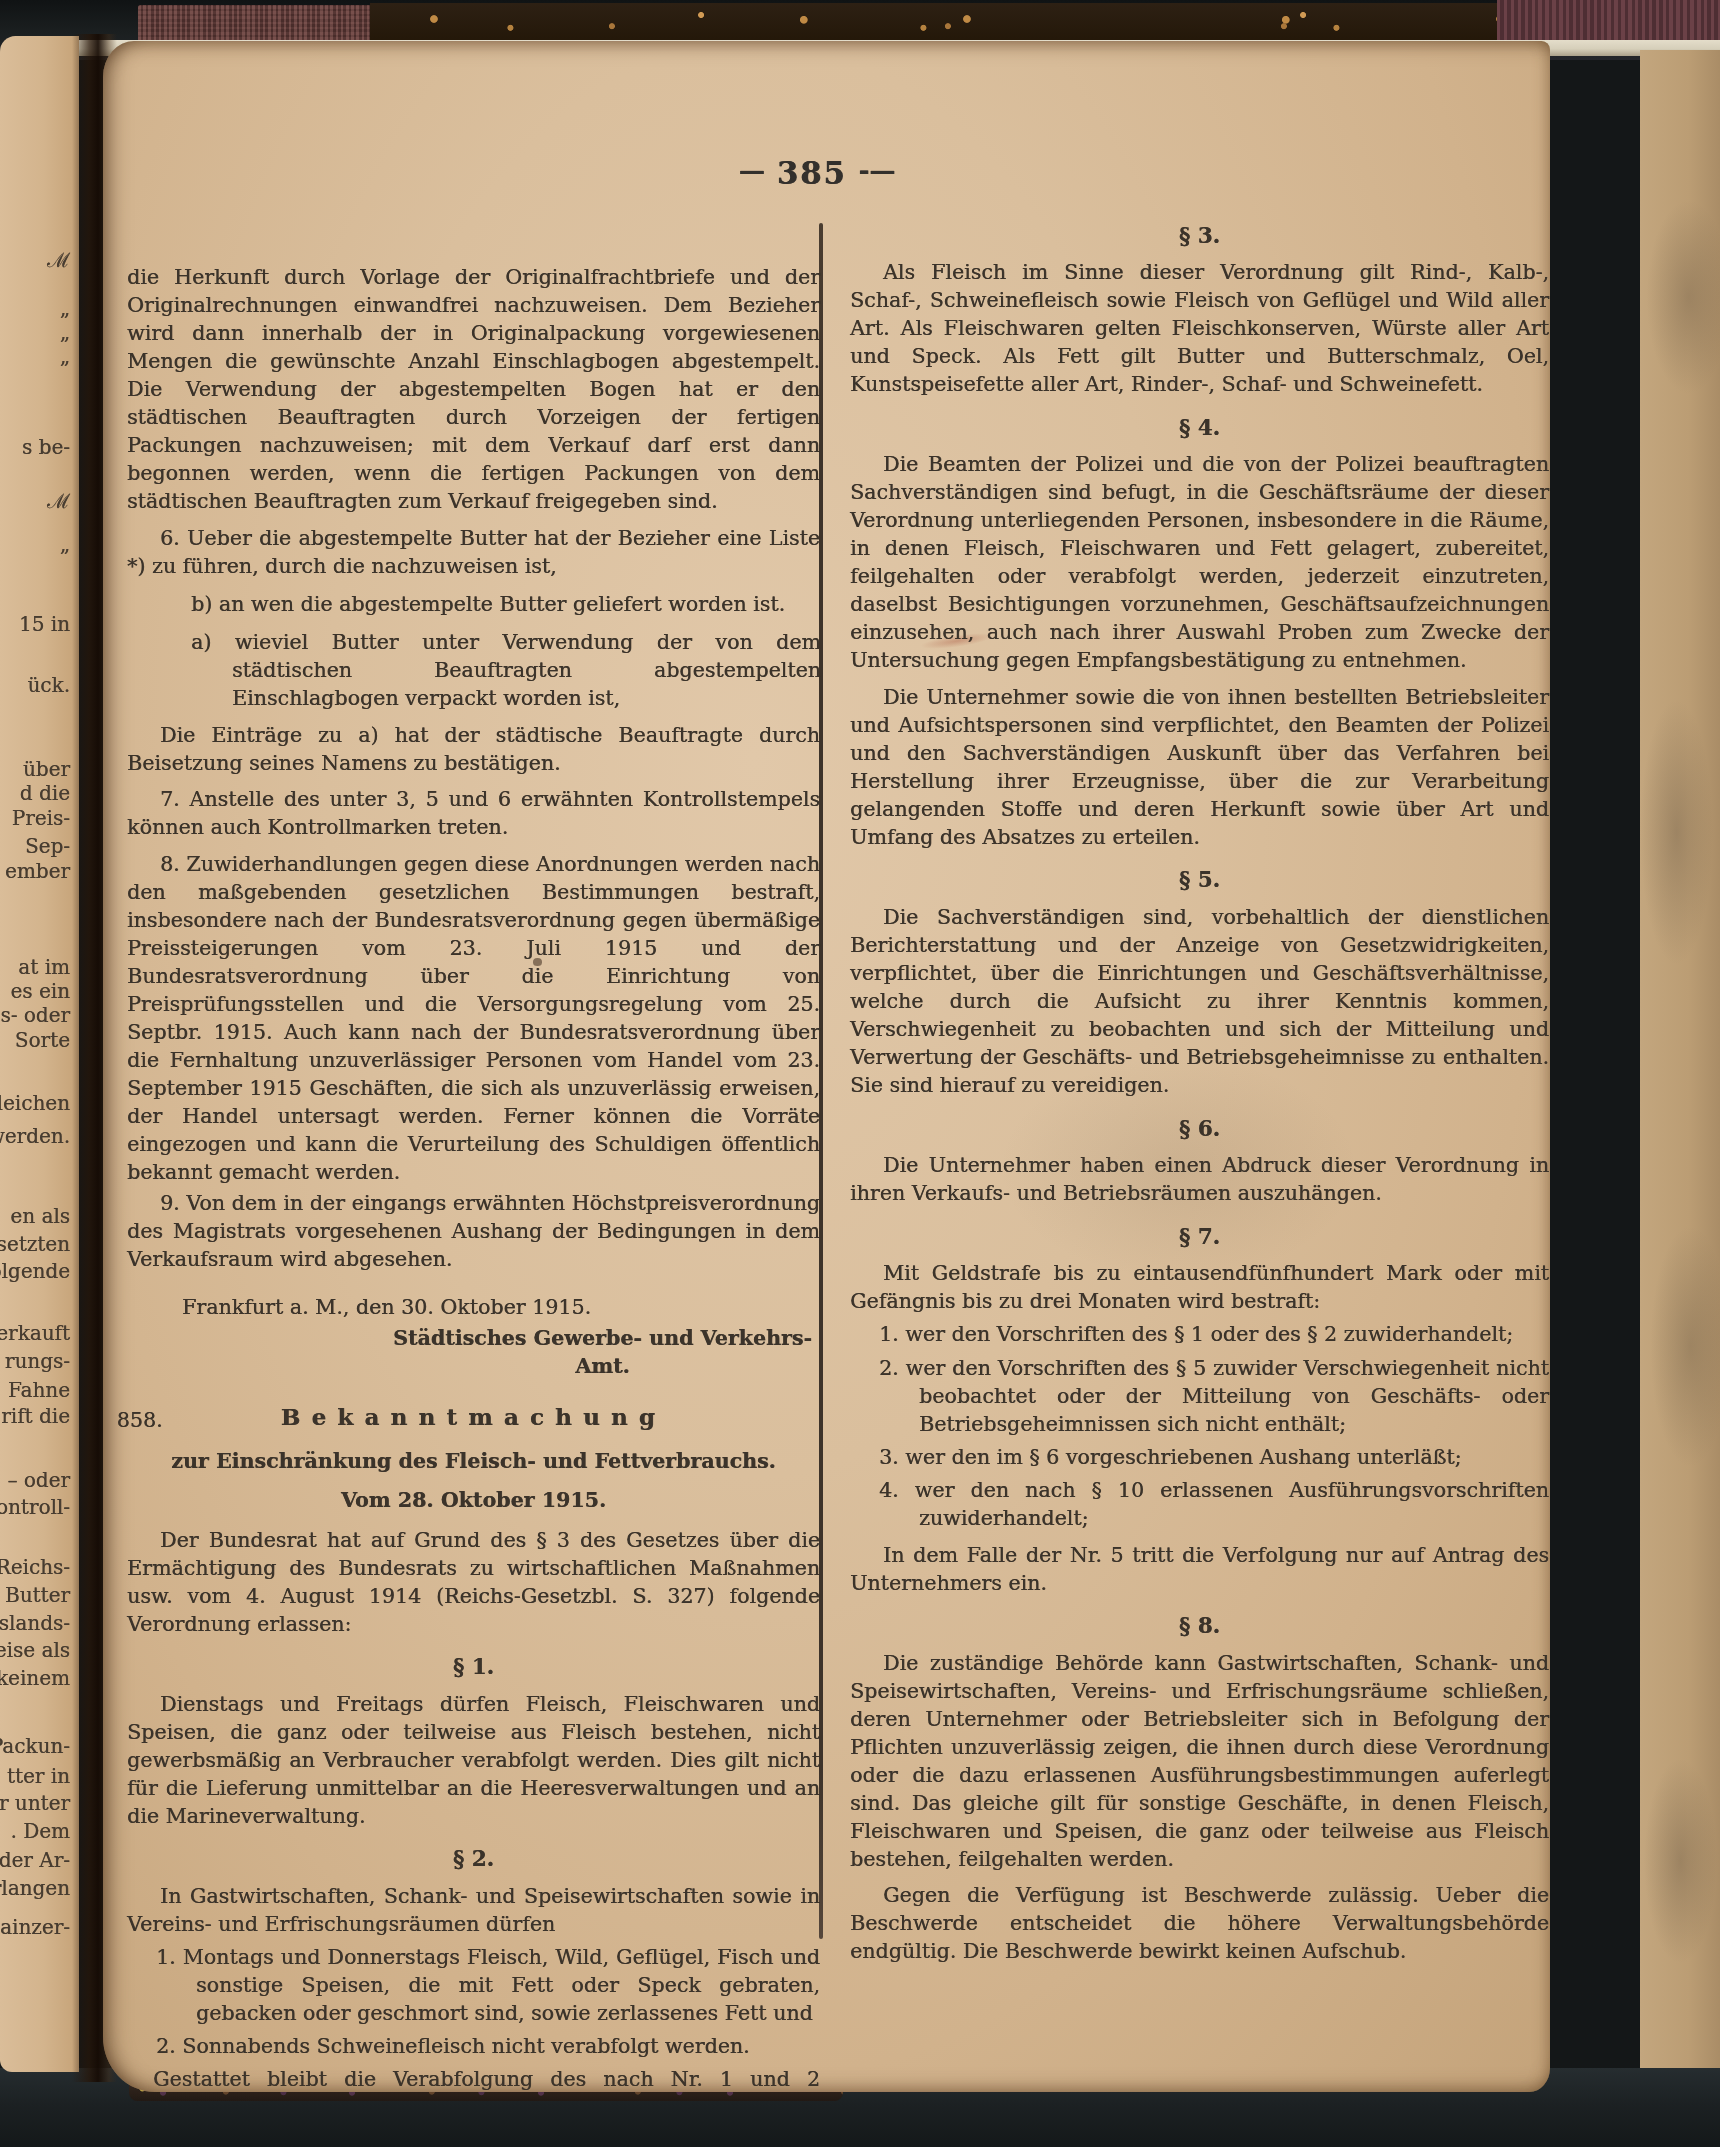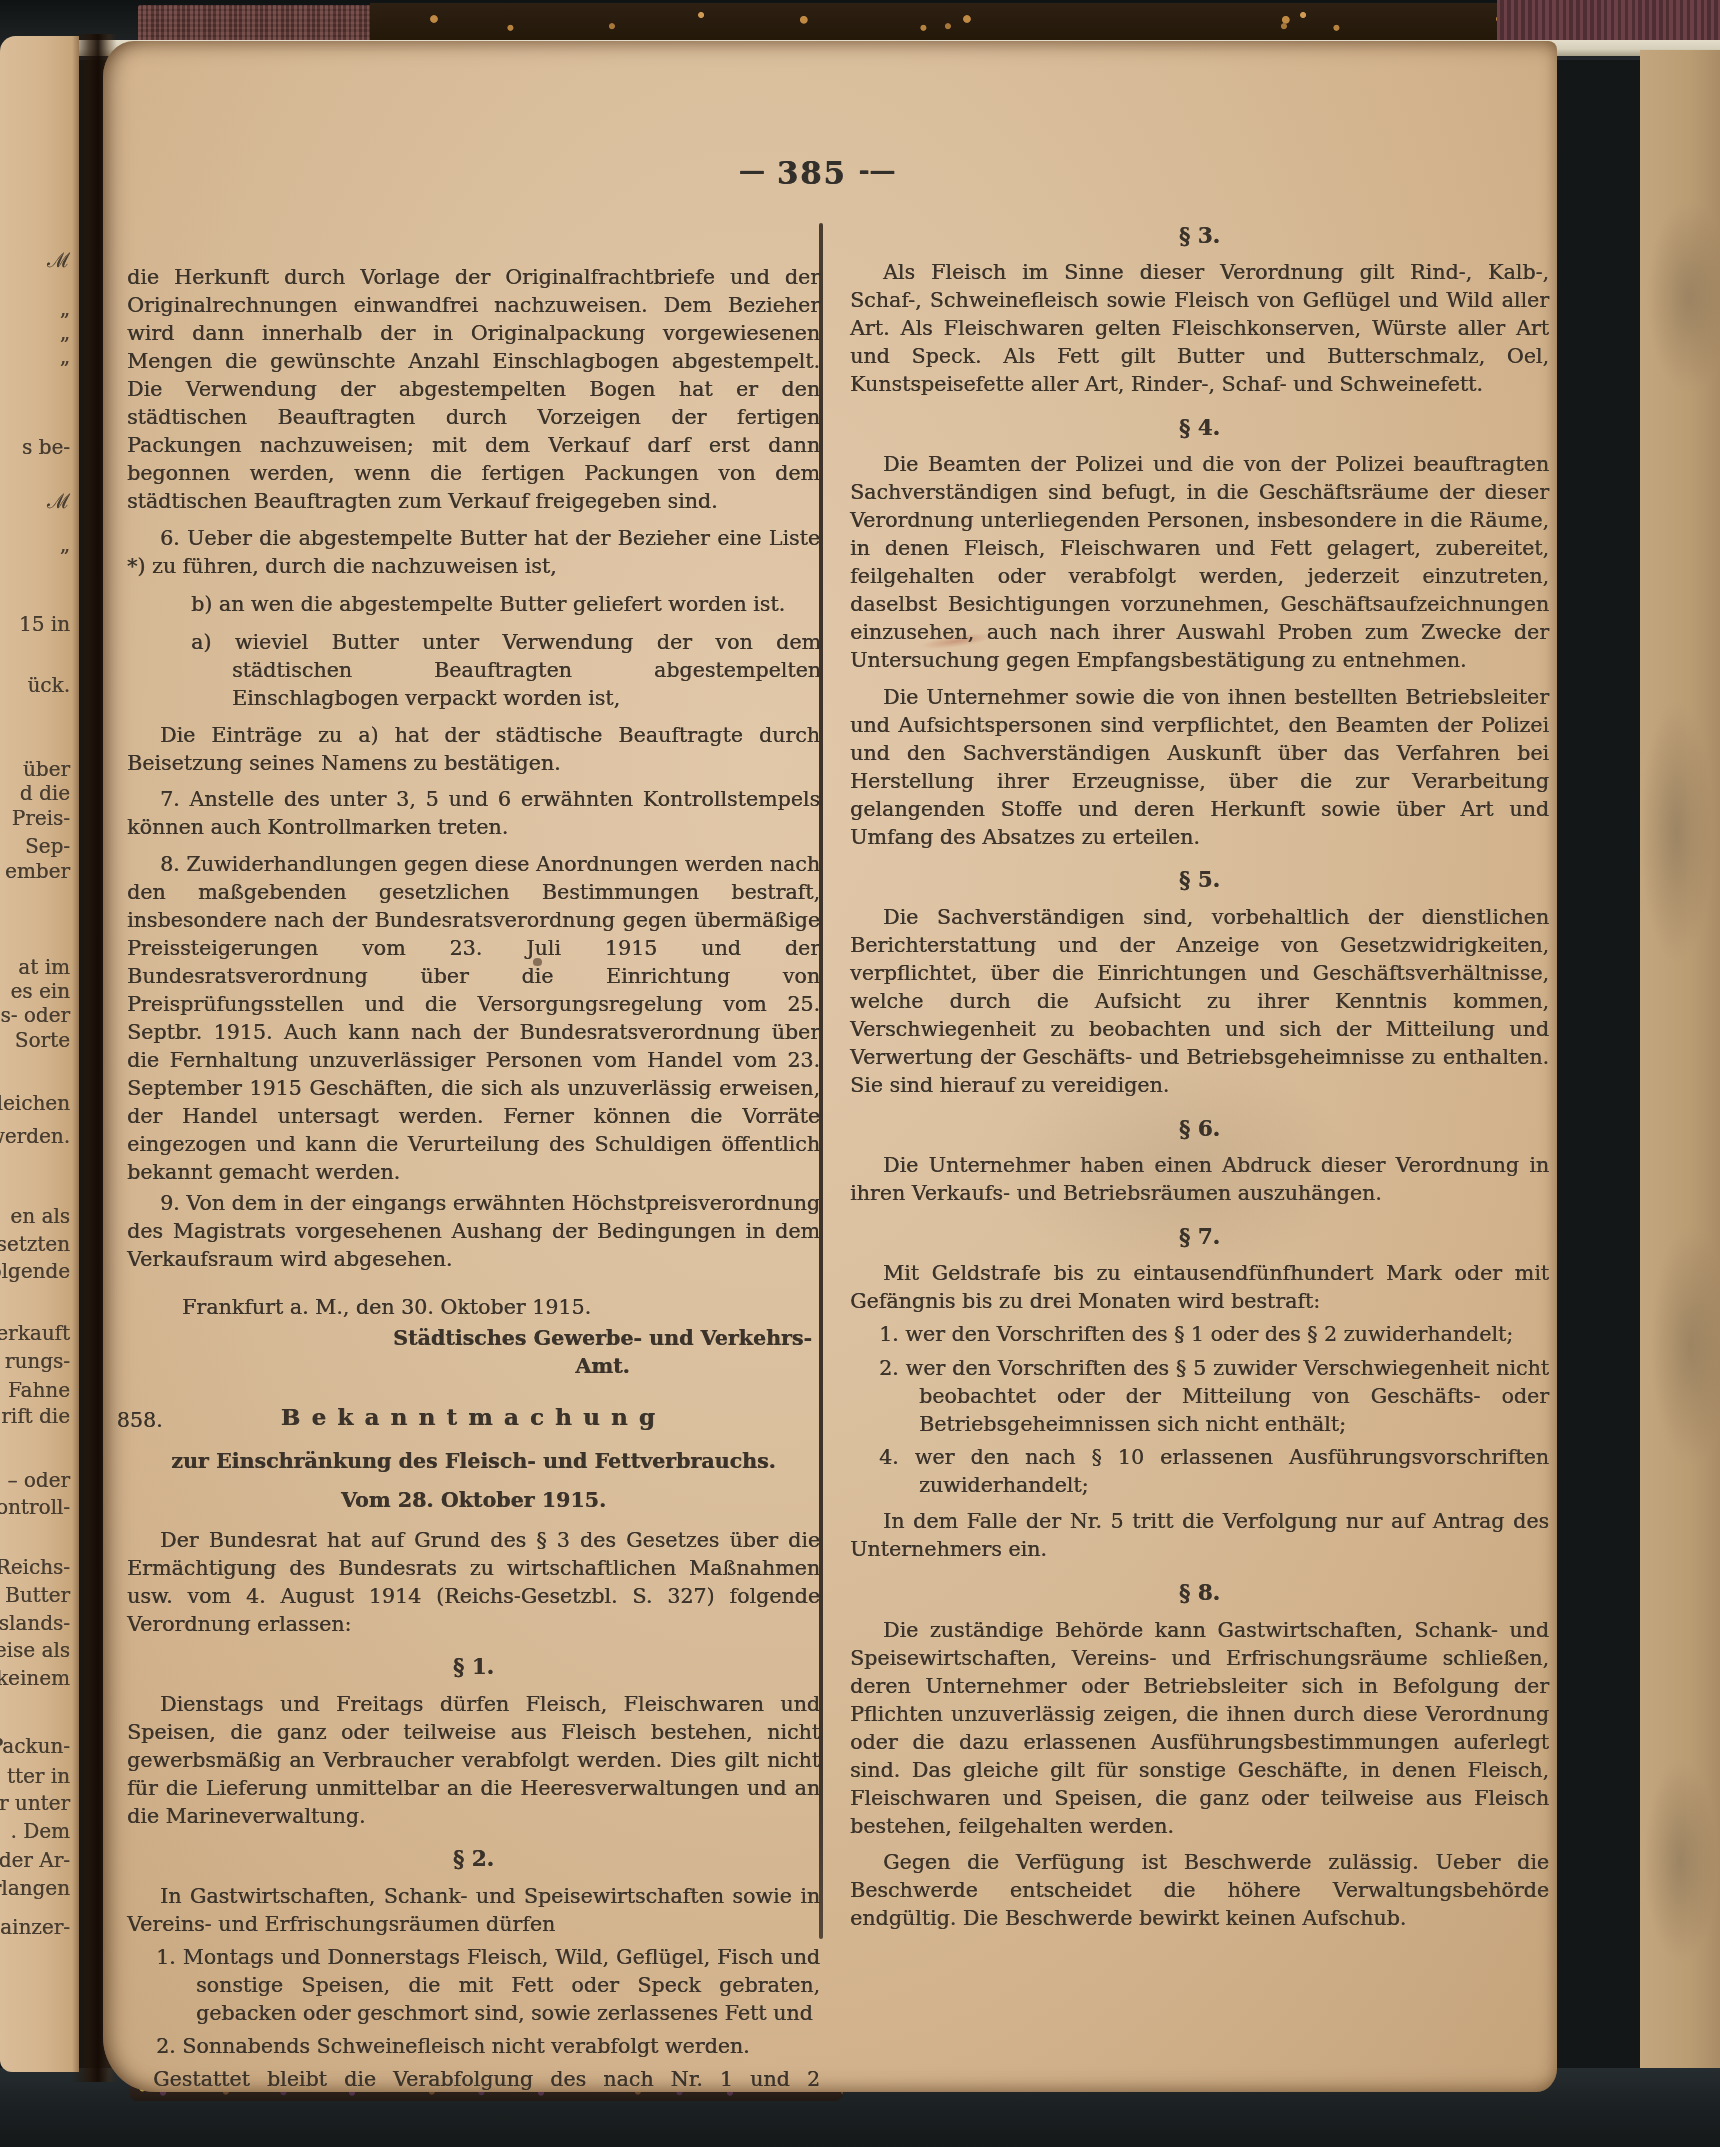--- a/index.html
+++ b/index.html
@@ -65,21 +65,21 @@
     background:linear-gradient(90deg,rgba(40,22,8,0) 0%,rgba(38,21,8,.72) 38%,rgba(22,11,4,.92) 58%,rgba(70,45,22,.42) 82%,rgba(120,85,45,0) 100%);}
 
   
   .main-page{left:103px;top:41px;width:1447px;height:2051px;overflow:hidden;
     background:radial-gradient(ellipse at 45% 35%,#e1c8a9 0%,#dabf9d 38%,#d1b28c 70%,#c4a37a 100%);
     border-radius:31px 8.6px 20.6px 52px / 36px 8.6px 24px 55px;
     box-shadow:
       inset 17px 0 22.4px -12px rgba(60,35,15,.6),
       inset -10.3px 0 17px -10.3px rgba(95,65,32,.45),
       inset 0 15.5px 20.6px -13.8px rgba(80,50,22,.55),
-      inset 0 -13.8px 19px -12px rgba(80,50,22,.5); padding-left: 7px;}
+      inset 0 -13.8px 19px -12px rgba(80,50,22,.5);}
   .fold-line{position:absolute;left:1476px;top:0;width:22.4px;height:100%;
     background:linear-gradient(90deg,transparent,rgba(105,75,40,.22) 55%,transparent);}
   .stain-red{position:absolute;left:817px;top:594px;width:74px;height:12px;border-radius:50%;
     background:radial-gradient(ellipse,rgba(158,62,40,.33),transparent 70%);transform:rotate(-8deg);}
   .stain-dot{position:absolute;left:430px;top:917px;width:8.6px;height:7.7px;border-radius:50%;
     background:rgba(62,44,30,.55);}
   .stain-soft{position:absolute;left:895px;top:1015px;width:361px;height:224px;
     background:radial-gradient(ellipse,rgba(120,100,76,.14),transparent 70%);}
 
   
@@ -223,20 +223,21 @@
     <p class="sec-head">§ 5.</p>
     <p class="par first">Die Sachverständigen sind, vorbehaltlich der dienstlichen Berichterstattung und der Anzeige von Gesetzwidrigkeiten, verpflichtet, über die Einrichtungen und Geschäftsverhältnisse, welche durch die Aufsicht zu ihrer Kenntnis kommen, Verschwiegenheit zu beobachten und sich der Mitteilung und Verwertung der Geschäfts- und Betriebsgeheimnisse zu enthalten. Sie sind hierauf zu vereidigen.</p>
 
     <p class="sec-head">§ 6.</p>
     <p class="par first">Die Unternehmer haben einen Abdruck dieser Verordnung in ihren Verkaufs- und Betriebsräumen auszuhängen.</p>
 
     <p class="sec-head">§ 7.</p>
     <p class="par first">Mit Geldstrafe bis zu eintausendfünfhundert Mark oder mit Gefängnis bis zu drei Monaten wird bestraft:</p>
     <p class="num-item">1. wer den Vorschriften des § 1 oder des § 2 zuwiderhandelt;</p>
     <p class="num-item">2. wer den Vorschriften des § 5 zuwider Verschwiegenheit nicht beobachtet oder der Mitteilung von Geschäfts- oder Betriebsgeheimnissen sich nicht enthält;</p>
+    <p class="num-item">3. wer den im § 6 vorgeschriebenen Aushang unterläßt;</p>
     <p class="num-item">4. wer den nach § 10 erlassenen Ausführungsvorschriften zuwiderhandelt;</p>
     <p class="par" style="margin-top:8.6px">In dem Falle der Nr. 5 tritt die Verfolgung nur auf Antrag des Unternehmers ein.</p>
 
     <p class="sec-head">§ 8.</p>
     <p class="par first">Die zuständige Behörde kann Gastwirtschaften, Schank- und Speisewirtschaften, Vereins- und Erfrischungsräume schließen, deren Unternehmer oder Betriebsleiter sich in Befolgung der Pflichten unzuverlässig zeigen, die ihnen durch diese Verordnung oder die dazu erlassenen Ausführungsbestimmungen auferlegt sind. Das gleiche gilt für sonstige Geschäfte, in denen Fleisch, Fleischwaren und Speisen, die ganz oder teilweise aus Fleisch bestehen, feilgehalten werden.</p>
     <p class="par" style="margin-top:8.6px">Gegen die Verfügung ist Beschwerde zulässig. Ueber die Beschwerde entscheidet die höhere Verwaltungsbehörde endgültig. Die Beschwerde bewirkt keinen Aufschub.</p>
   </div>
 </div>
 
 

